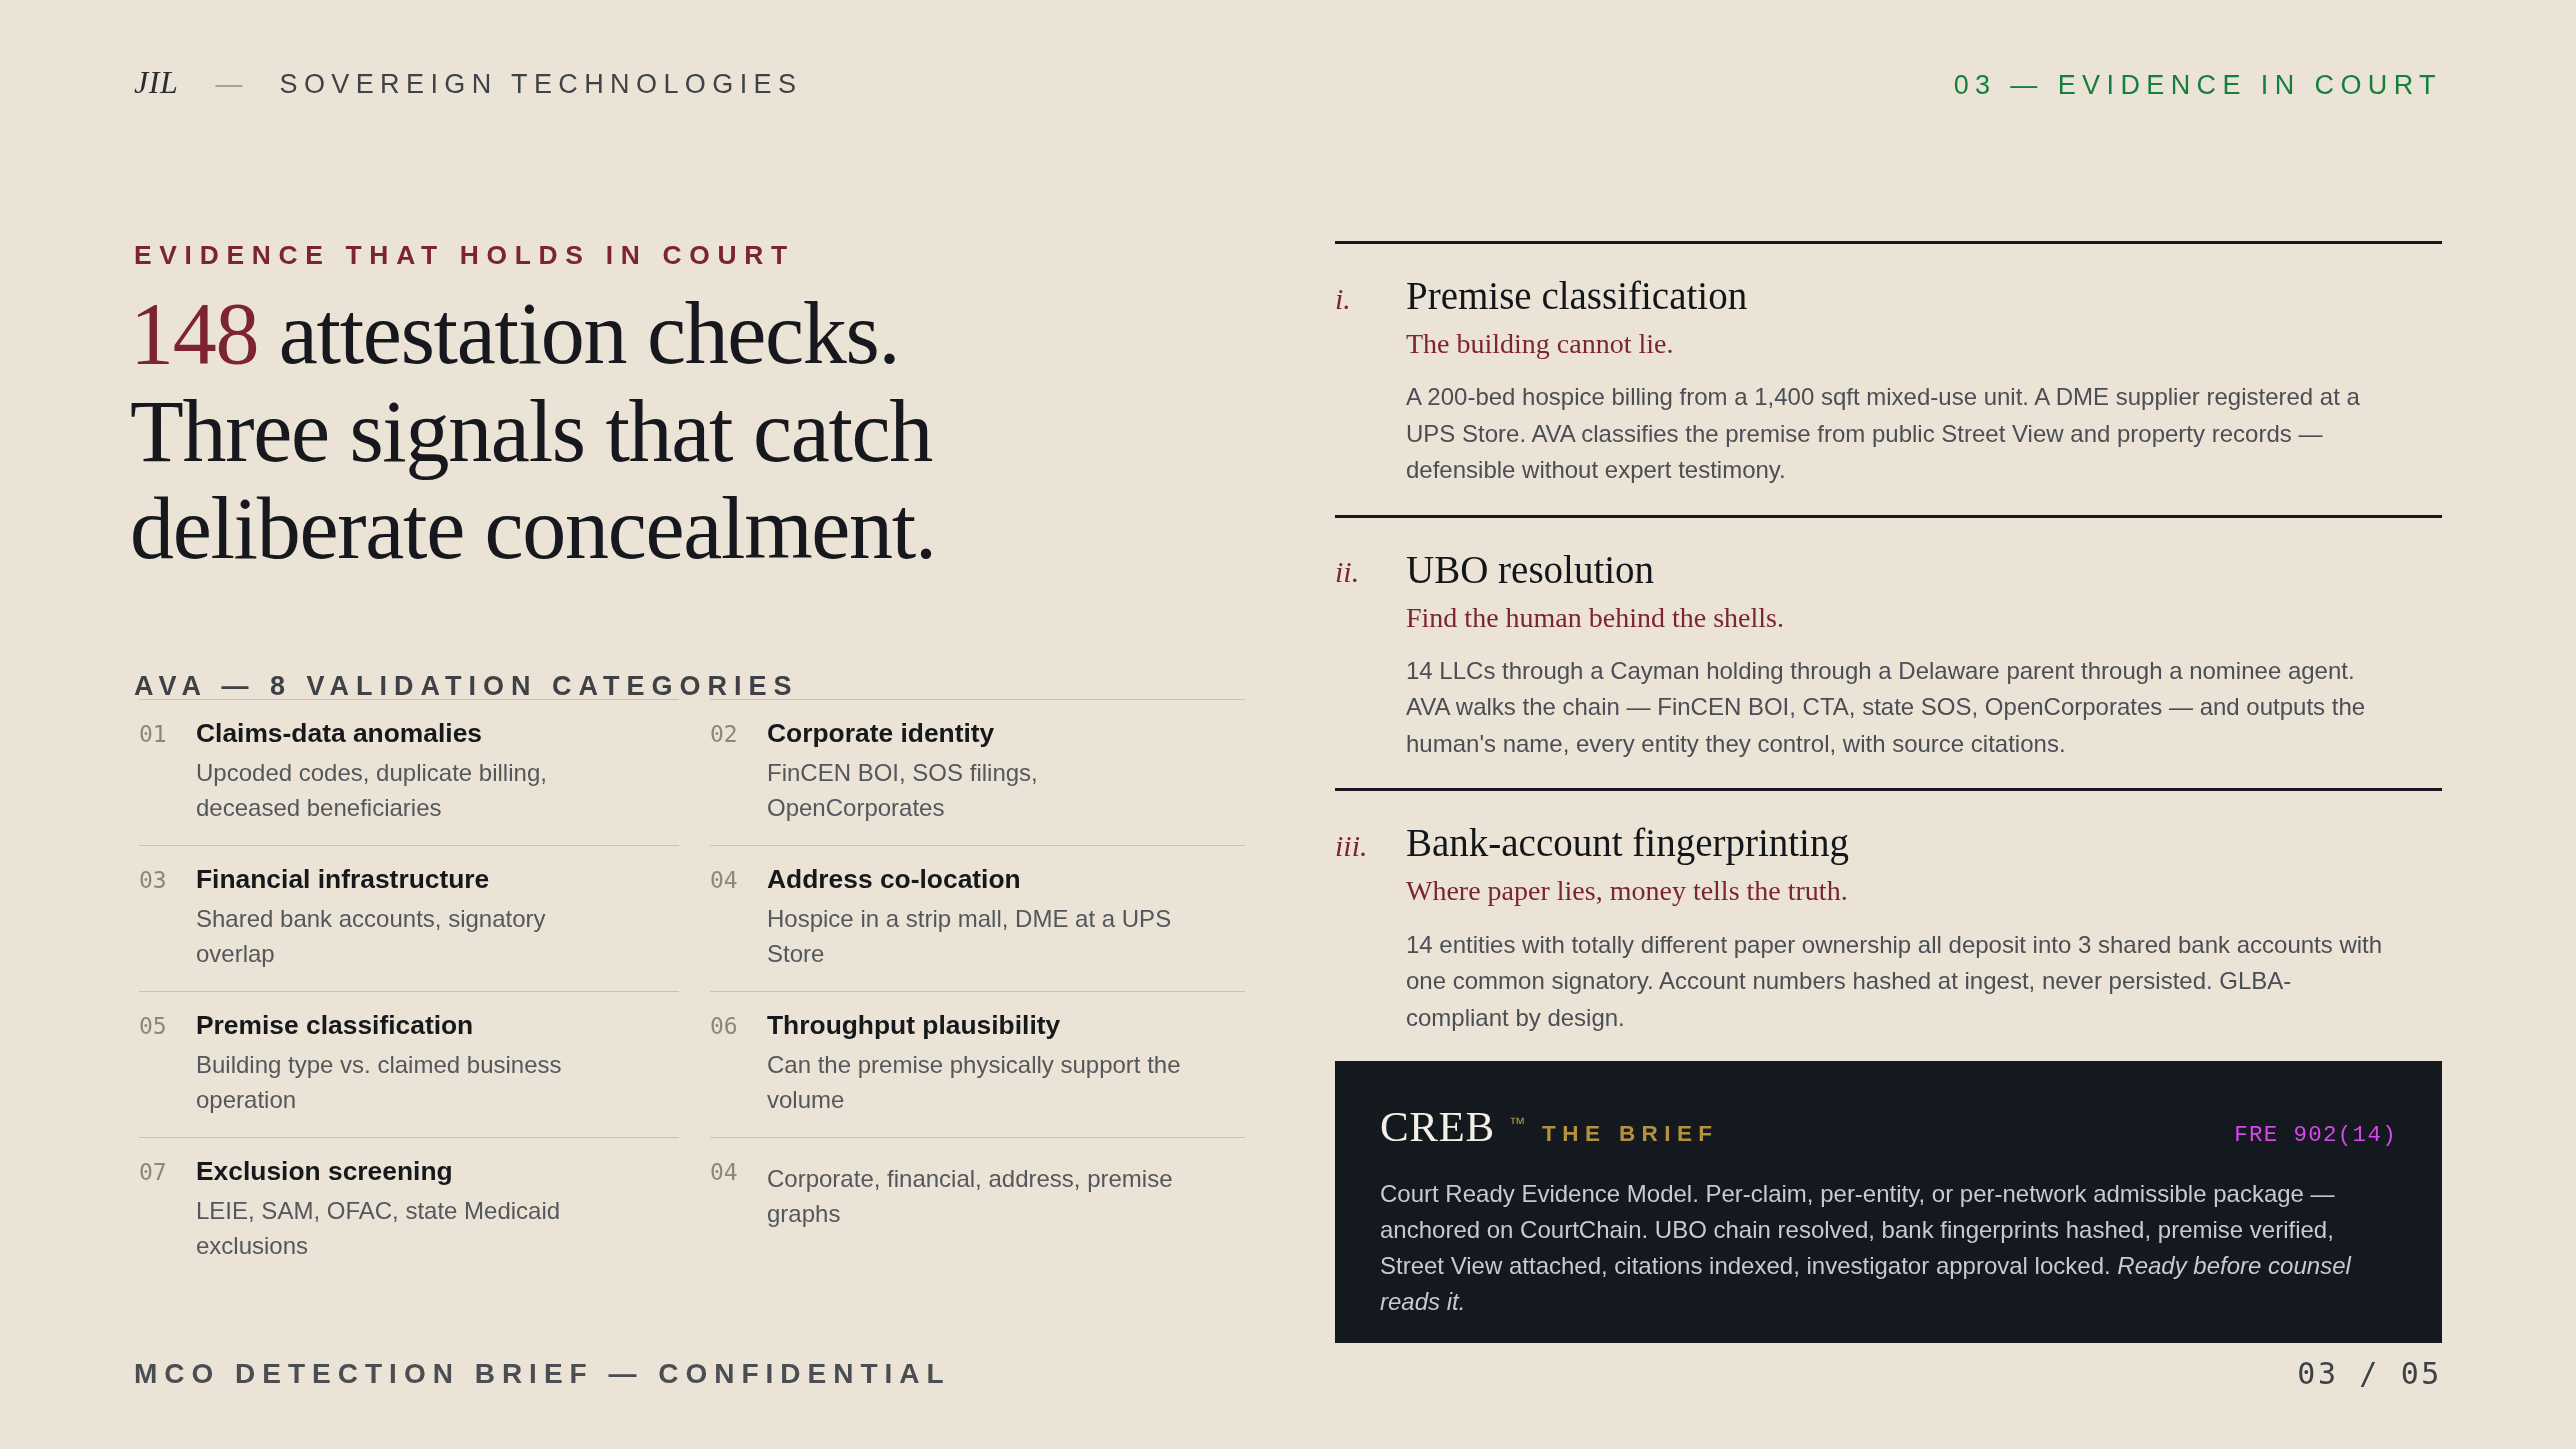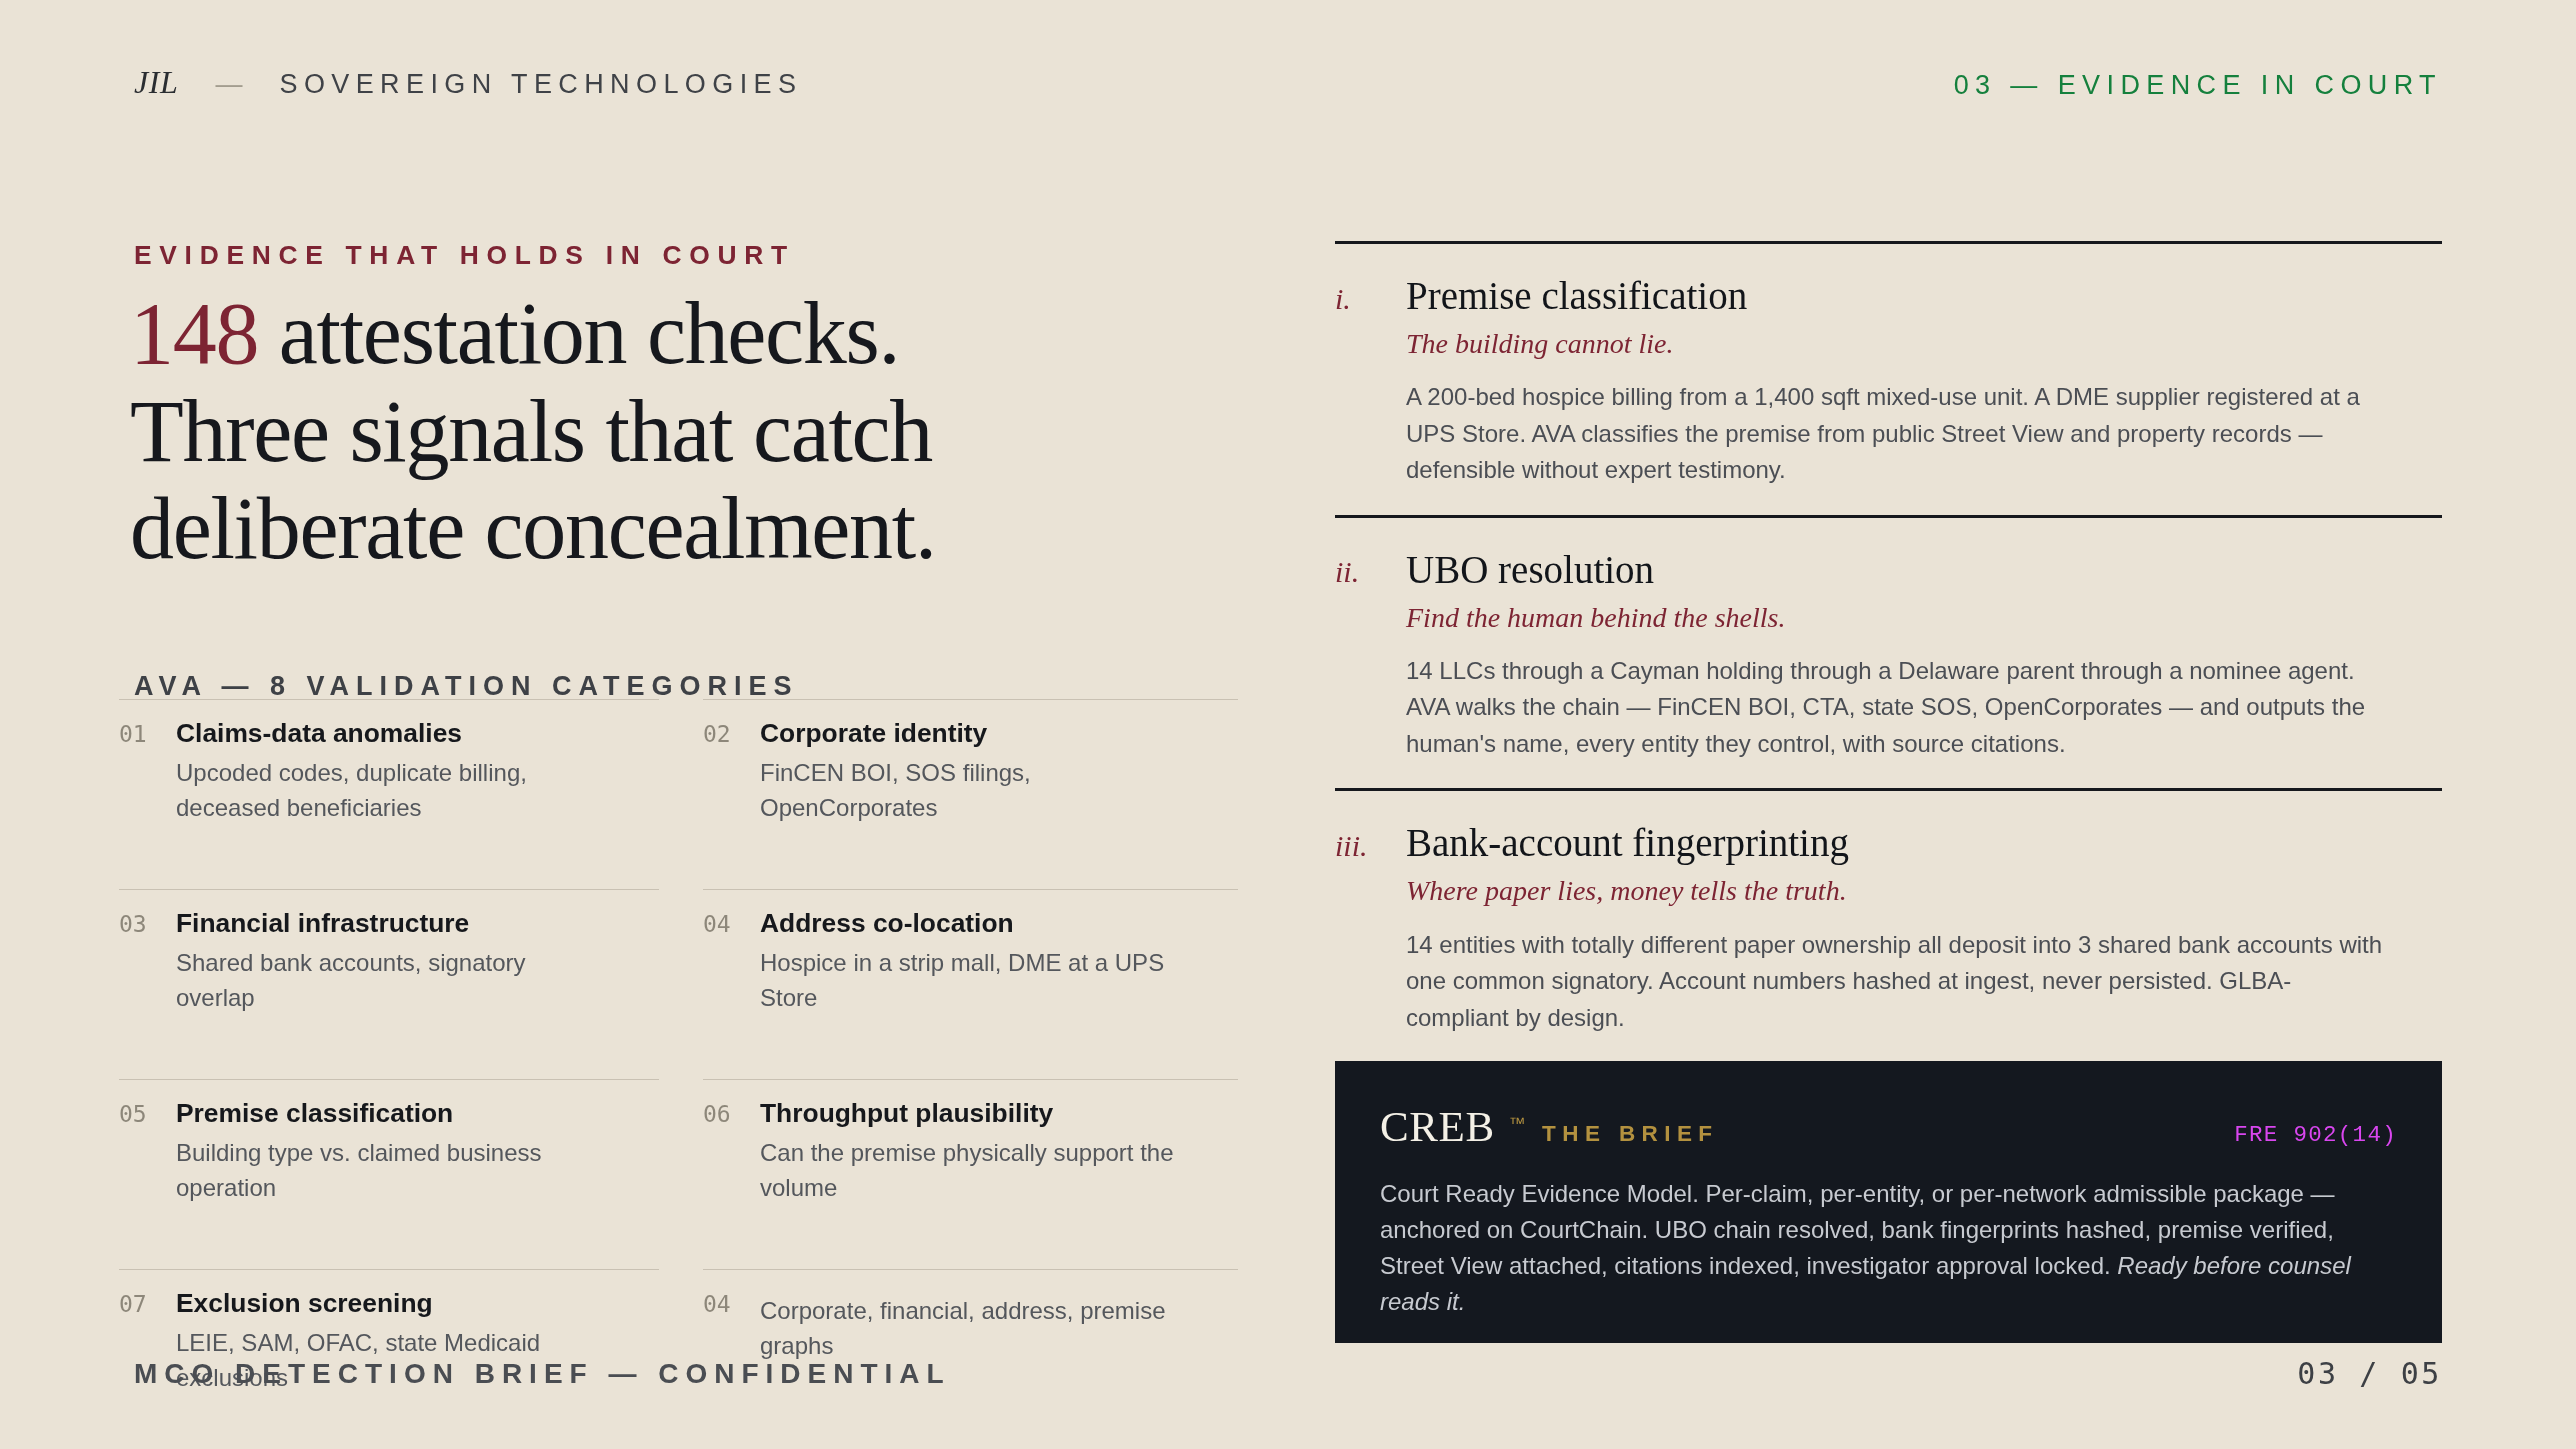--- a/index.html
+++ b/index.html
@@ -42,22 +42,22 @@
     font-size: 88px; line-height: 1.11; letter-spacing: -1.3px; color: #16181d;
   }
   .headline .hl { color: #7d2433; }
 
   
   .cat-heading {
     position: absolute; left: 134px; top: 671px;
     font-size: 27px; font-weight: 600; letter-spacing: 7px; color: #3e4146;
   }
   .cat-grid {
-    position: absolute; left: 119px; top: 699px; width: 1106px;
-    display: grid; grid-template-columns: 540px 535px; column-gap: 31px; row-gap: 0; gap: 44px;
+    position: absolute; left: 139px; top: 699px; width: 1106px;
+    display: grid; grid-template-columns: 540px 535px; column-gap: 31px; row-gap: 0;
   }
   .cat-item {
     border-top: 1.3px solid #c9c1b3;
     padding: 18px 0 19.3px 0;
     display: grid; grid-template-columns: 57px 1fr; column-gap: 0;
     align-content: start;
   }
   .cat-number {
     font-family: "DejaVu Sans Mono", monospace;
     font-size: 23px; color: #8d877a; padding-top: 2.6px;
@@ -77,21 +77,21 @@
   }
   .signal-numeral {
     font-family: "Liberation Serif", serif; font-style: italic;
     font-size: 30px; color: #7d2433; padding-top: 7.7px;
   }
   .signal-title {
     font-family: "Liberation Serif", serif;
     font-size: 39px; font-weight: 400; color: #12151a; line-height: 1.12;
   }
   .signal-tagline {
-    font-family: "Liberation Serif", serif; font-style: italic;
+    font-family: "Liberation Serif", serif; 
     font-size: 28px; color: #7d2433; margin-top: 10.3px;
   }
   .signal-body {
     margin-top: 19.3px; max-width: 985px;
     font-size: 24px; color: #4b4e54; line-height: 1.52;
   }
 
   
   .creb-card {
     position: absolute; left: 1335px; top: 1061px; width: 1107px; height: 282px;

